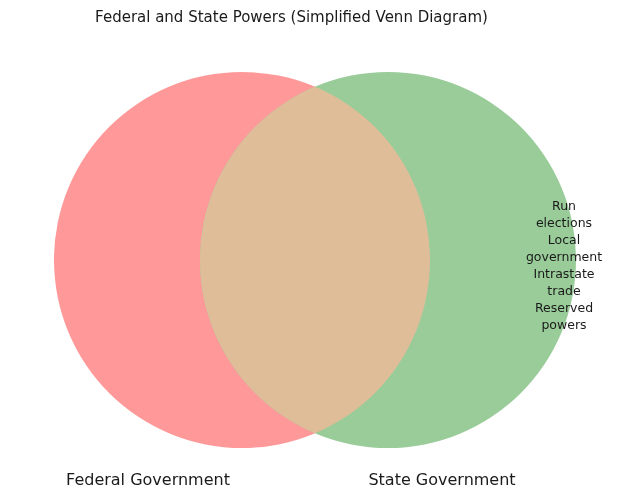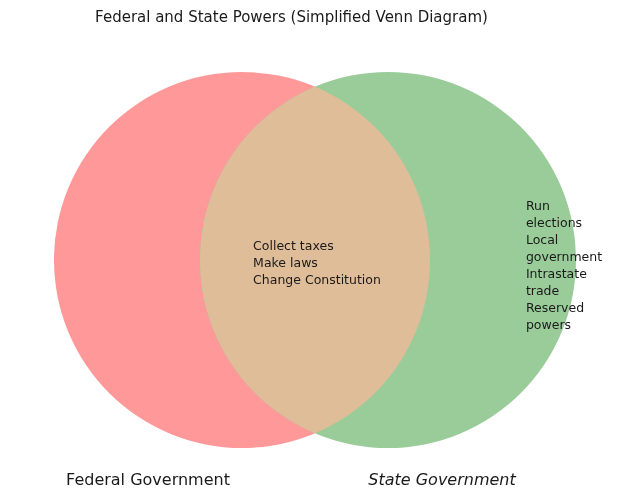--- a/index.html
+++ b/index.html
@@ -32,20 +32,21 @@
     top: 8px;
     left: 0;
     width: 583px;
     text-align: center;
     font-size: 15px;
     line-height: 1.2;
   }
   .region-label {
     position: absolute;
     transform: translate(-50%, -50%);
+    text-align: center;
     font-size: 12.5px;
     line-height: 1.36;
     white-space: pre-line;
   }
   .set-label {
     position: absolute;
     transform: translate(-50%, -50%);
     font-size: 16px;
     white-space: nowrap;
   }
@@ -64,26 +65,23 @@
     <circle cx="242" cy="260" r="188" fill="#ff9999"></circle>
     <circle cx="388" cy="260" r="188" fill="#99cc99"></circle>
     <g clip-path="url(#clipLeft)">
       <circle cx="388" cy="260" r="188" fill="#e0bd99"></circle>
     </g>
   </svg>
 
   <div class="title">Federal and State Powers (Simplified Venn Diagram)</div>
 
 
-  <div class="region-label" style="left:317px; top:262px;">Collect taxes
-Make laws
-Change Constitution</div>
 
   <div class="region-label" style="left:564px; top:265px;">Run elections
 Local government
 Intrastate trade
 Reserved powers</div>
 
   <div class="set-label" style="left:148px; top:479px;">Federal Government</div>
 
-  <div class="set-label" style="left:442px; top:479px;font-style:italic;">State Government</div>
+  <div class="set-label" style="left:442px; top:479px;">State Government</div>
 
 </div>
 
 </body></html>

